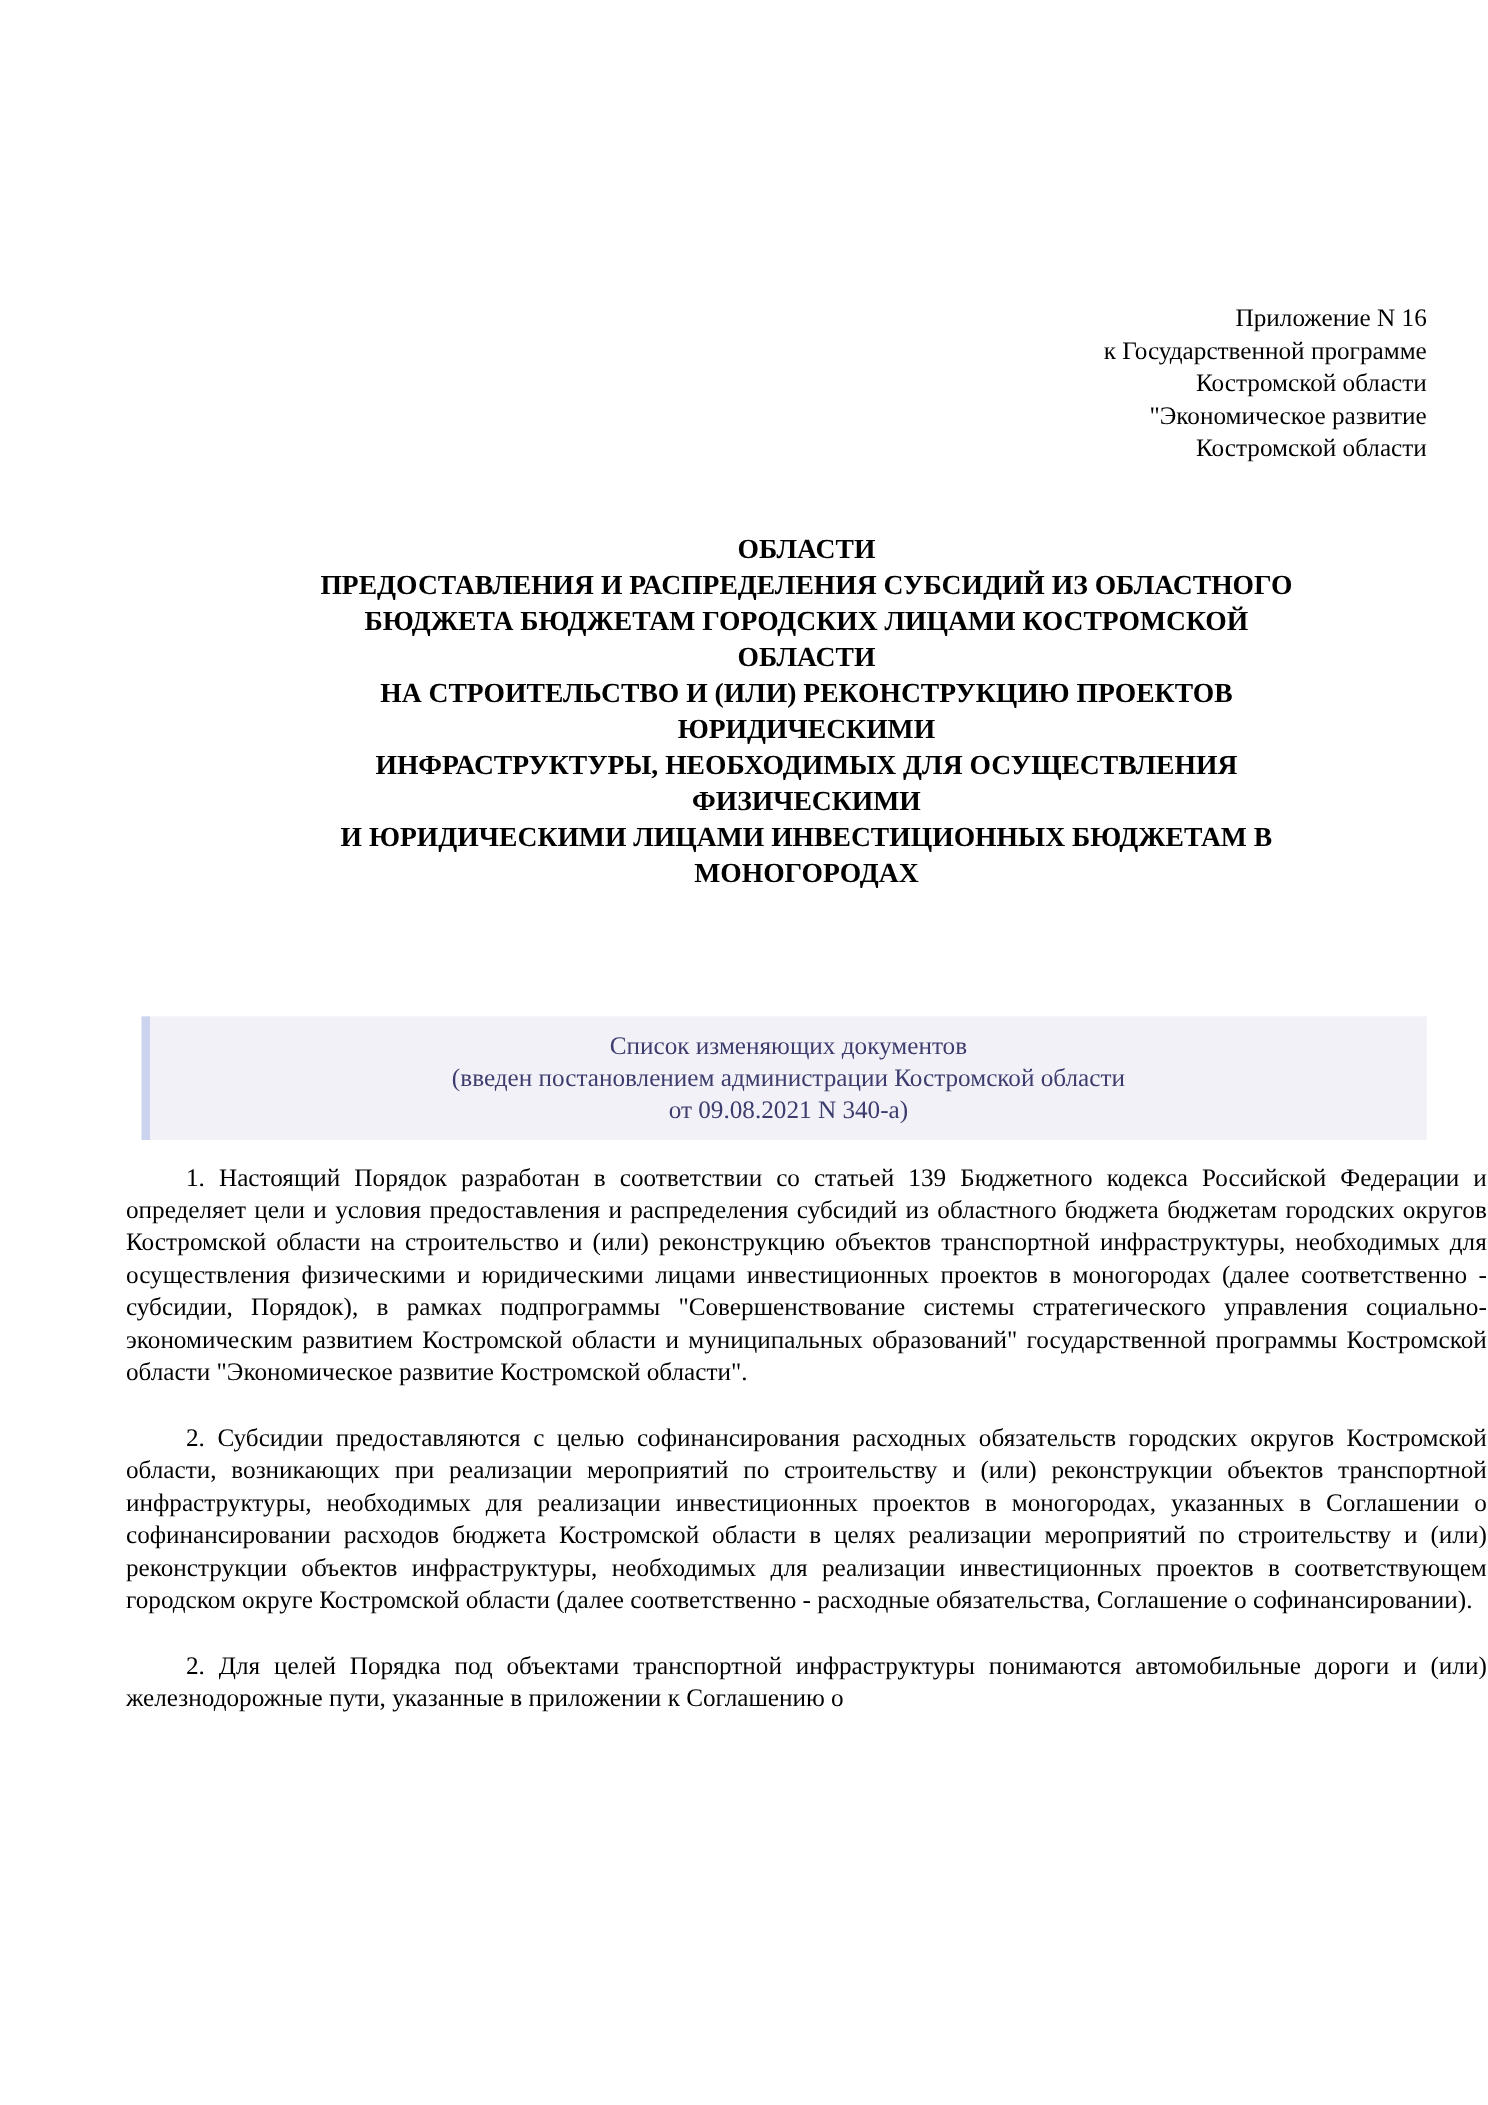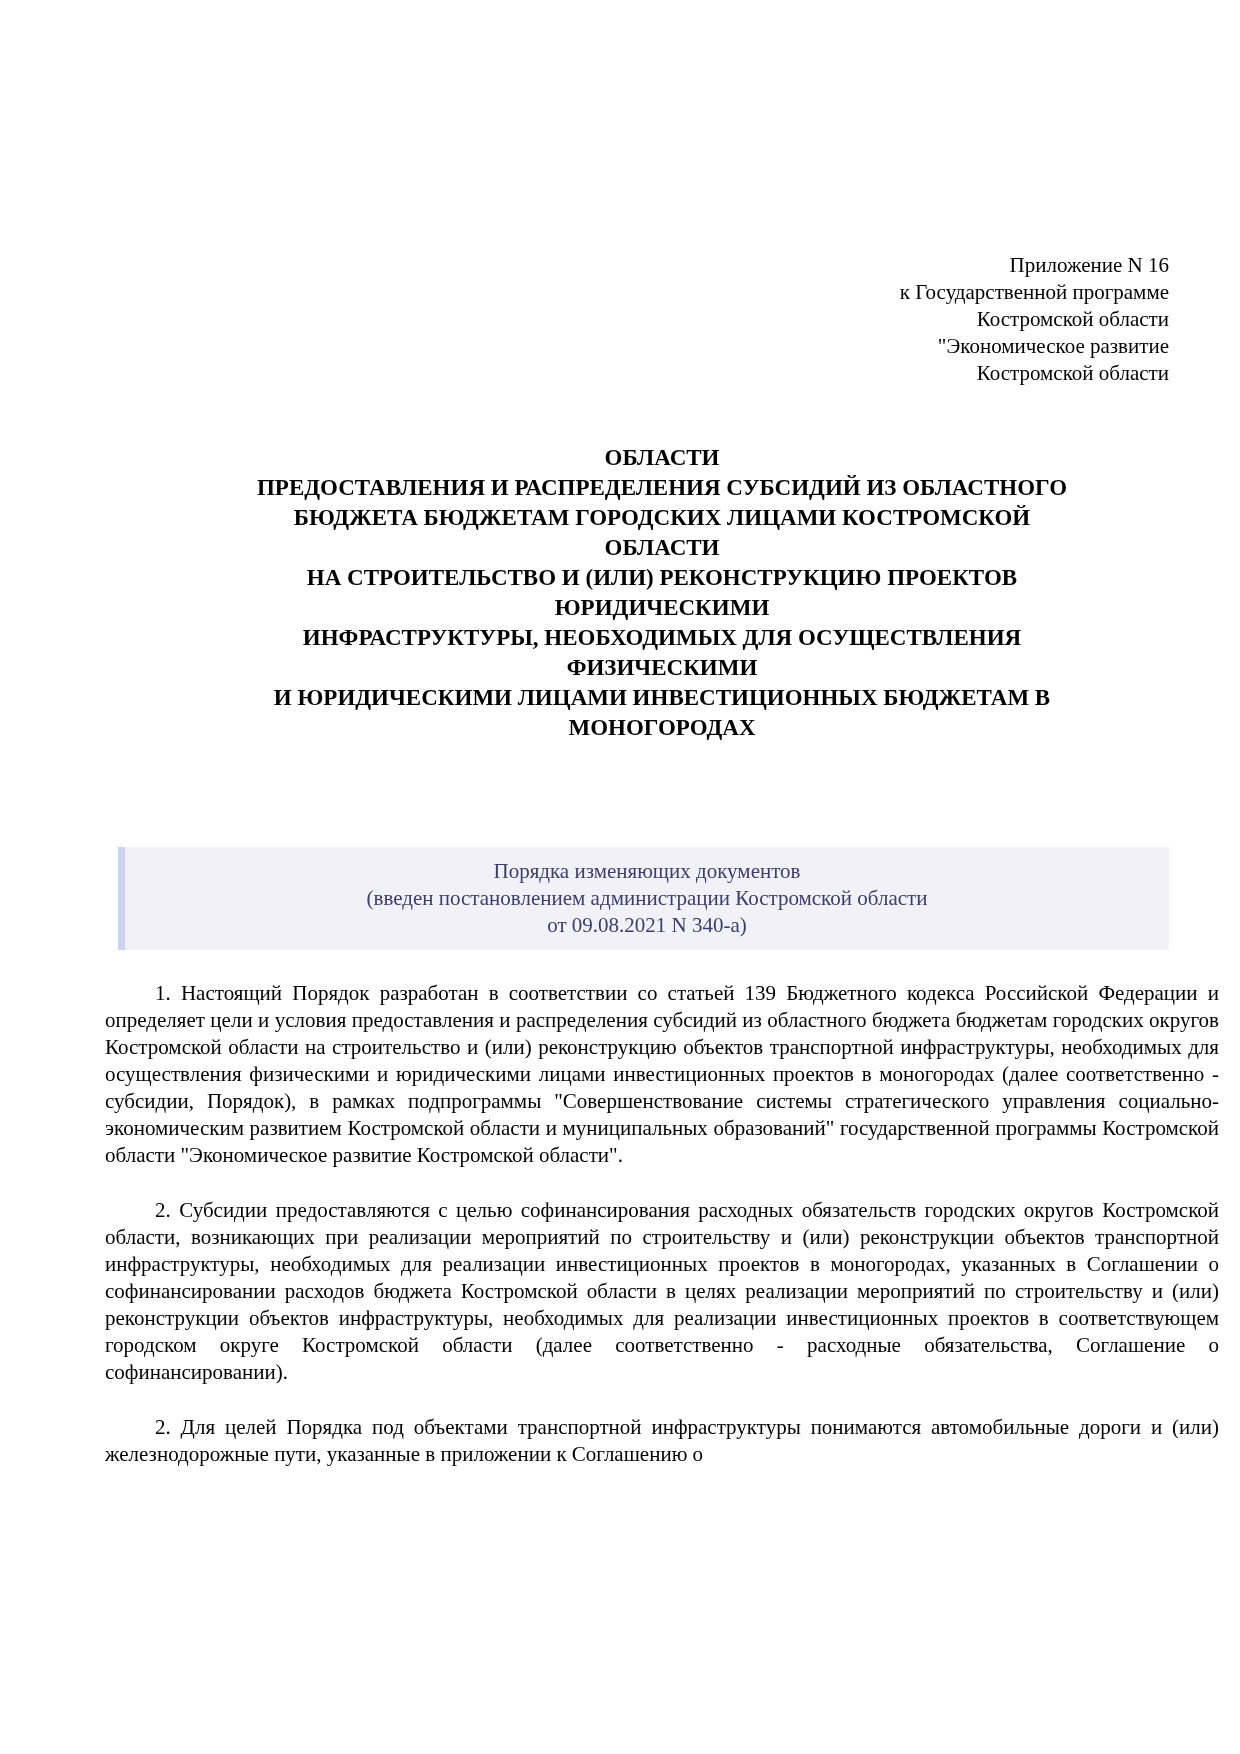--- a/index.html
+++ b/index.html
@@ -5,21 +5,21 @@
   html, body {
     margin: 0;
     padding: 0;
     background: #ffffff;
   }
   .page {
     position: relative;
     width: 1240px;
     height: 1600px;
     box-sizing: border-box;
-    padding: 252px 21px 0 105px;
+    padding: 252px 1px 0 105px;
     background: #ffffff;
     color: #000000;
     font-family: "Liberation Serif", serif;
     font-size: 21px;
     line-height: 27px;
     overflow: hidden;
   }
   .header-block {
     text-align: right;
     margin-right: 50px;
@@ -41,21 +41,21 @@
     flex: 0 0 7px;
     background: #ccd3ee;
   }
   .box-content {
     flex: 1 1 auto;
     padding: 11px 10px;
     text-align: center;
     color: #3c3c6e;
   }
   .paragraphs {
-    margin-top: 30px;
+    margin-top: 18px;
   }
   .paragraphs p {
     margin: 0 0 28px 0;
     text-indent: 50px;
     text-align: justify;
   }
 </style>
 </head>
 <body>
 
@@ -78,21 +78,21 @@
     <div>ЮРИДИЧЕСКИМИ</div>
     <div>ИНФРАСТРУКТУРЫ, НЕОБХОДИМЫХ ДЛЯ ОСУЩЕСТВЛЕНИЯ</div>
     <div>ФИЗИЧЕСКИМИ</div>
     <div>И ЮРИДИЧЕСКИМИ ЛИЦАМИ ИНВЕСТИЦИОННЫХ БЮДЖЕТАМ В</div>
     <div>МОНОГОРОДАХ</div>
   </div>
 
   <div class="amendments-box">
     <div class="accent-bar"></div>
     <div class="box-content">
-      <div>Порядка изменяющих документов</div>
+      <div>Список изменяющих документов</div>
       <div>(введен постановлением администрации Костромской области</div>
       <div>от 09.08.2021 N 340-а)</div>
     </div>
   </div>
 
   <div class="paragraphs">
     <p>1. Настоящий Порядок разработан в соответствии со статьей 139 Бюджетного кодекса Российской Федерации и определяет цели и условия предоставления и распределения субсидий из областного бюджета бюджетам городских округов Костромской области на строительство и (или) реконструкцию объектов транспортной инфраструктуры, необходимых для осуществления физическими и юридическими лицами инвестиционных проектов в моногородах (далее соответственно - субсидии, Порядок), в рамках подпрограммы "Совершенствование системы стратегического управления социально-экономическим развитием Костромской области и муниципальных образований" государственной программы Костромской области "Экономическое развитие Костромской области".</p>
     <p>2. Субсидии предоставляются с целью софинансирования расходных обязательств городских округов Костромской области, возникающих при реализации мероприятий по строительству и (или) реконструкции объектов транспортной инфраструктуры, необходимых для реализации инвестиционных проектов в моногородах, указанных в Соглашении о софинансировании расходов бюджета Костромской области в целях реализации мероприятий по строительству и (или) реконструкции объектов инфраструктуры, необходимых для реализации инвестиционных проектов в соответствующем городском округе Костромской области (далее соответственно - расходные обязательства, Соглашение о софинансировании).</p>
     <p>2. Для целей Порядка под объектами транспортной инфраструктуры понимаются автомобильные дороги и (или) железнодорожные пути, указанные в приложении к Соглашению о</p>
   </div>

